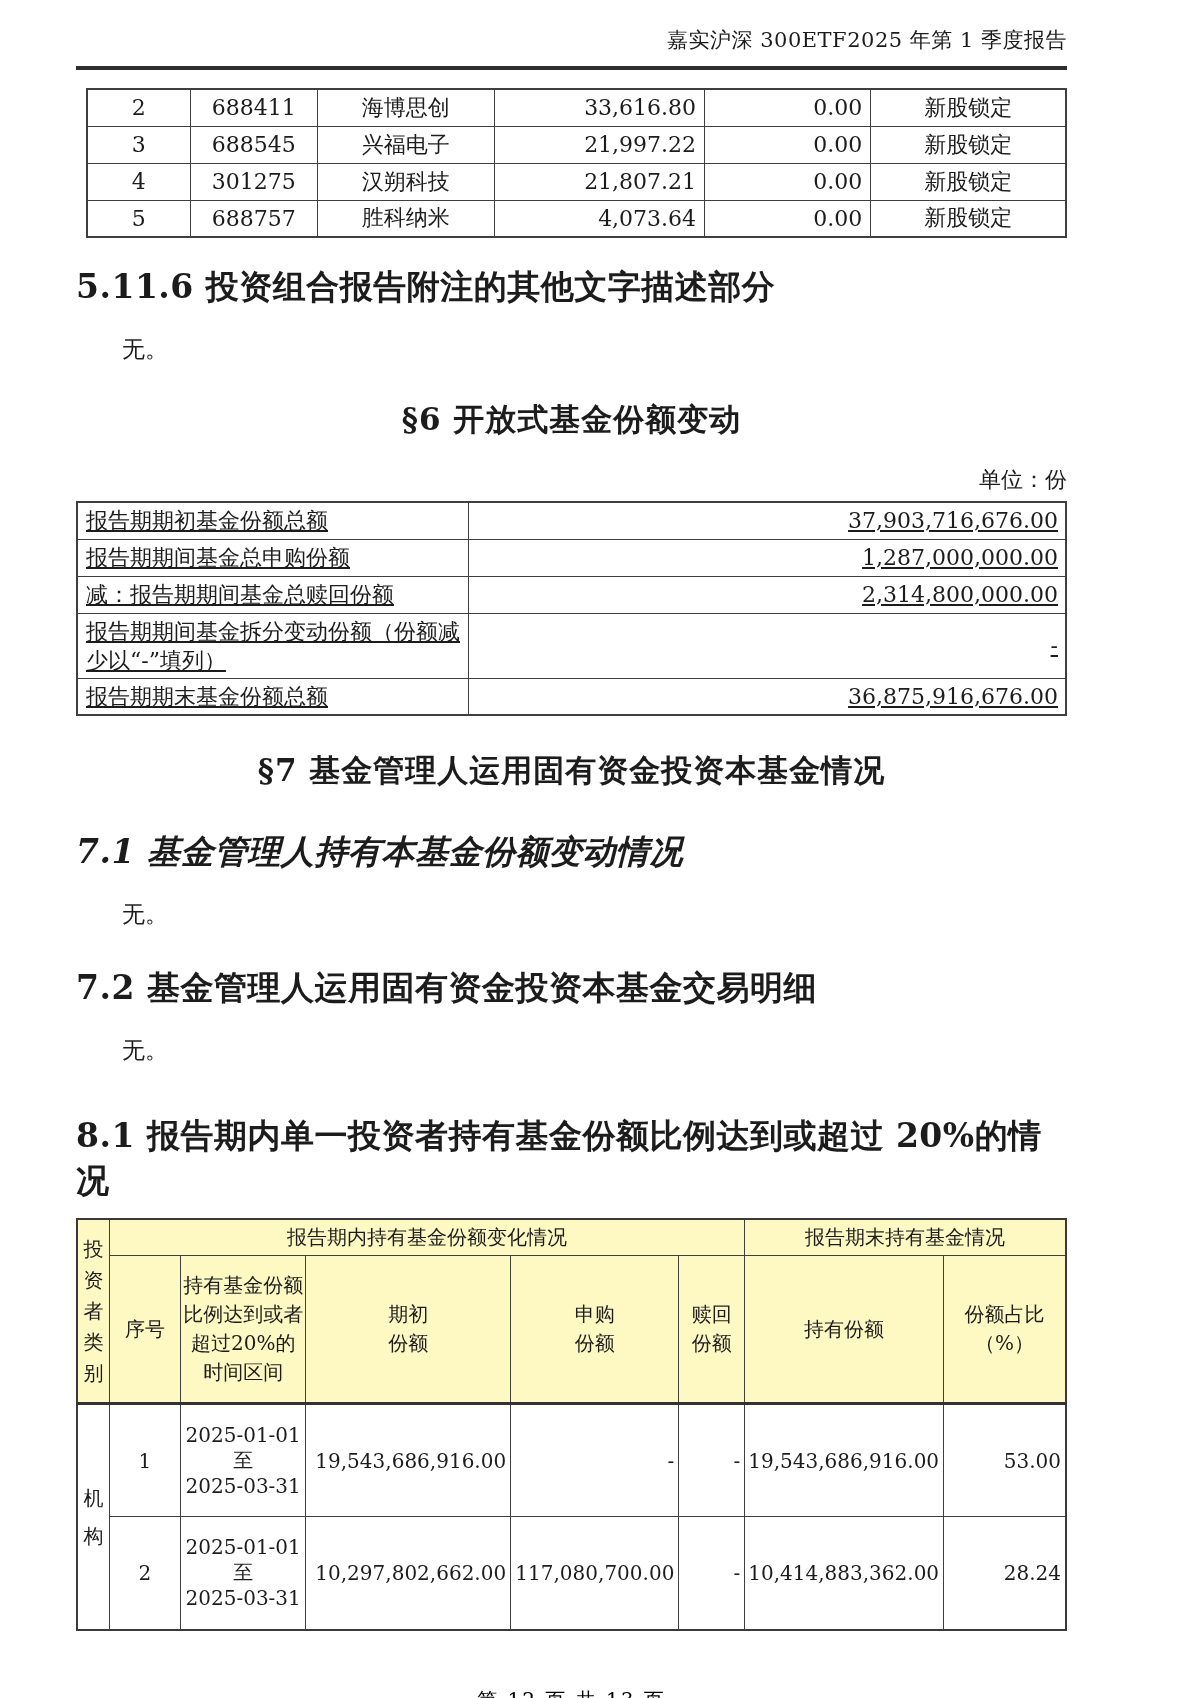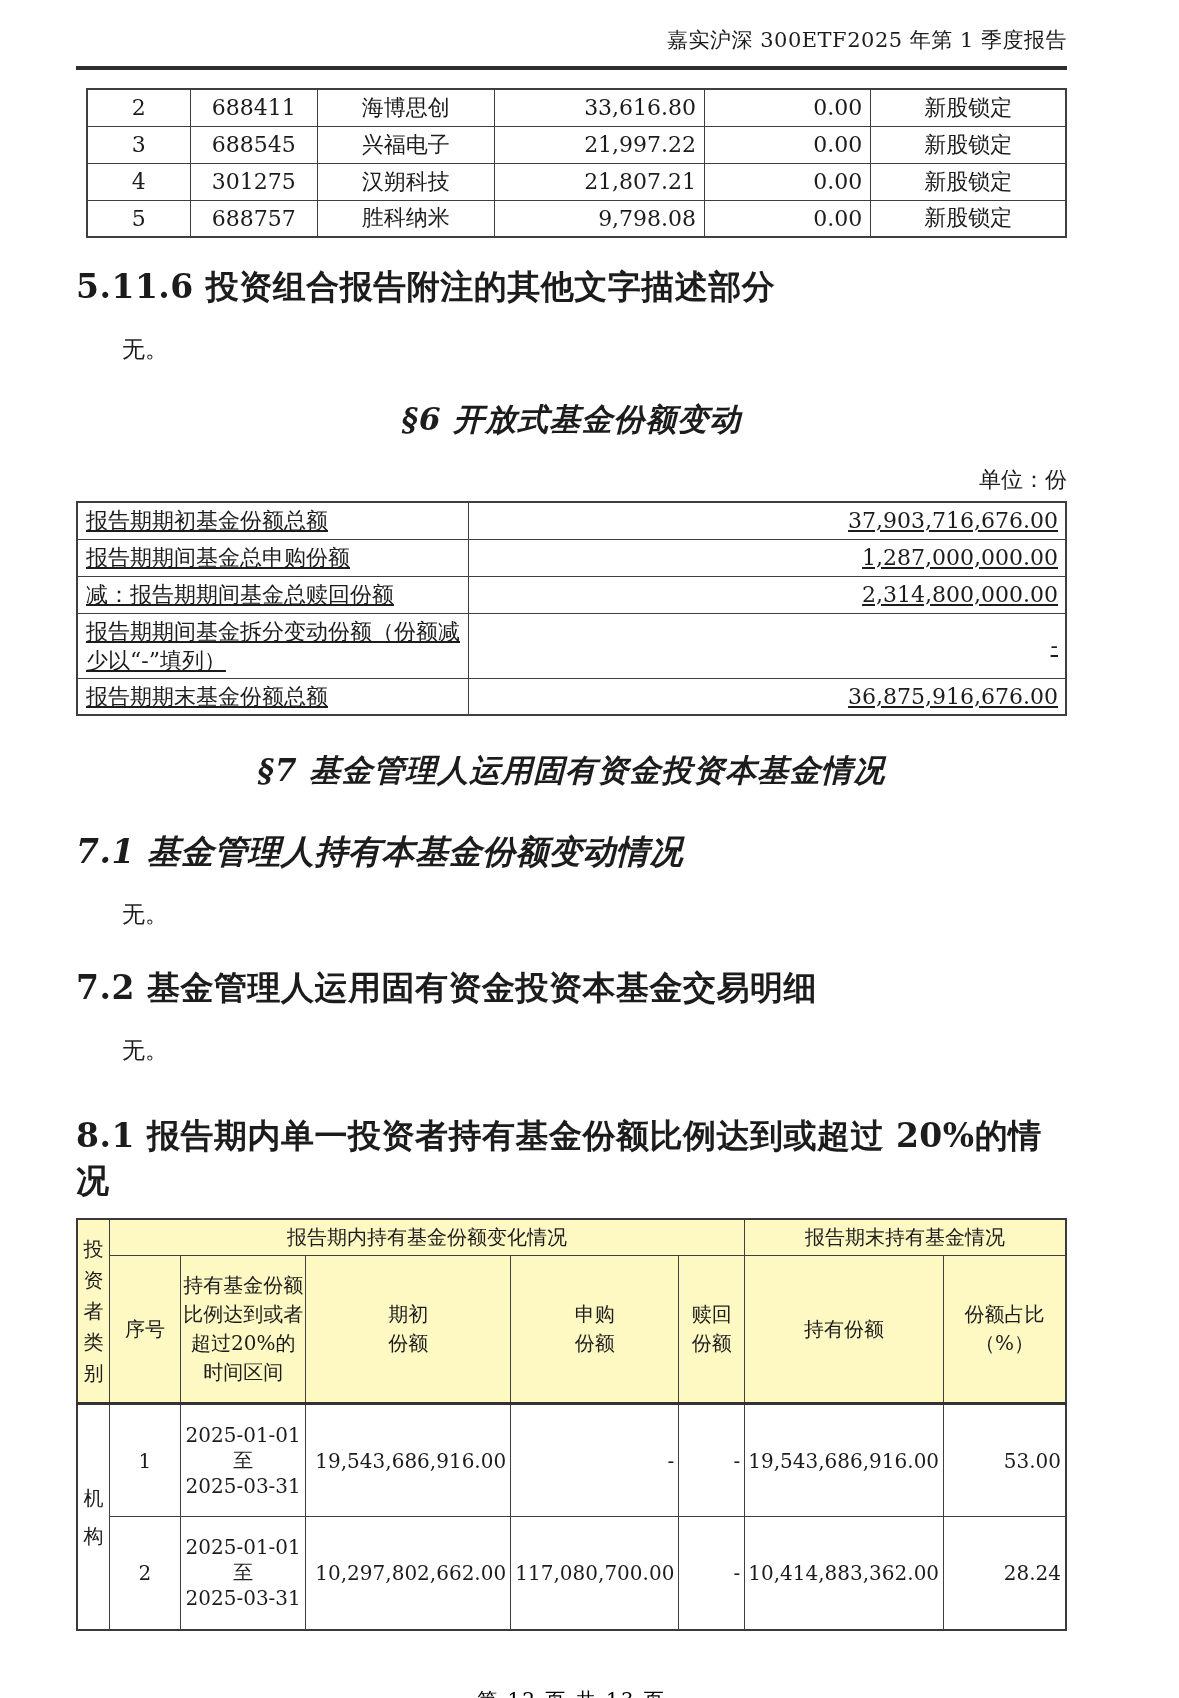--- a/index.html
+++ b/index.html
@@ -17,21 +17,21 @@
 
   
   .t-lock{width:calc(100% - 10px);margin:18px 0 0 10px;font-size:22px;border:2px solid #3f3f3f;}
   .t-lock td{height:37px;padding:0 8px;}
   .ta-c{text-align:center;}
   .ta-r{text-align:right;}
 
   
   .h-sub{font-size:33px;font-weight:bold;margin:27px 0 0 0;letter-spacing:.5px;}
   .none-text{font-size:23px;margin:24px 0 0 46px;}
-  .h-big{font-size:31px;font-weight:bold;text-align:center;margin:34px 0 0 0;letter-spacing:1px;font-style:italic;}
+  .h-big{font-size:31px;font-weight:bold;text-align:center;margin:34px 0 0 0;letter-spacing:1px;}
   .unit-note{font-size:22px;text-align:right;margin:24px 0 6px 0;}
 
   
   .t-s6{width:100%;font-size:22px;border:2px solid #3f3f3f;margin-top:4px;}
   .t-s6 td{padding:3px 8px;line-height:1.32;}
   .t-s6 .lbl{width:39.6%;text-align:left;}
   .t-s6 .val{text-align:right;padding-right:7px;}
   .t-s6 tr{height:37px;text-decoration:underline;}
 
   
@@ -89,21 +89,21 @@
       <td class="ta-c">301275</td>
       <td class="ta-c">汉朔科技</td>
       <td class="ta-r">21,807.21</td>
       <td class="ta-r">0.00</td>
       <td class="ta-c">新股锁定</td>
     </tr>
     <tr>
       <td class="ta-c">5</td>
       <td class="ta-c">688757</td>
       <td class="ta-c">胜科纳米</td>
-      <td class="ta-r">9,798.08</td>
+      <td class="ta-r">4,073.64</td>
       <td class="ta-r">0.00</td>
       <td class="ta-c">新股锁定</td>
     </tr>
   </tbody>
     </table>
 
   <div class="h-sub">5.11.6 投资组合报告附注的其他文字描述部分</div>
   <div class="none-text">无。</div>
 
   <div class="h-big">§6 开放式基金份额变动</div>

